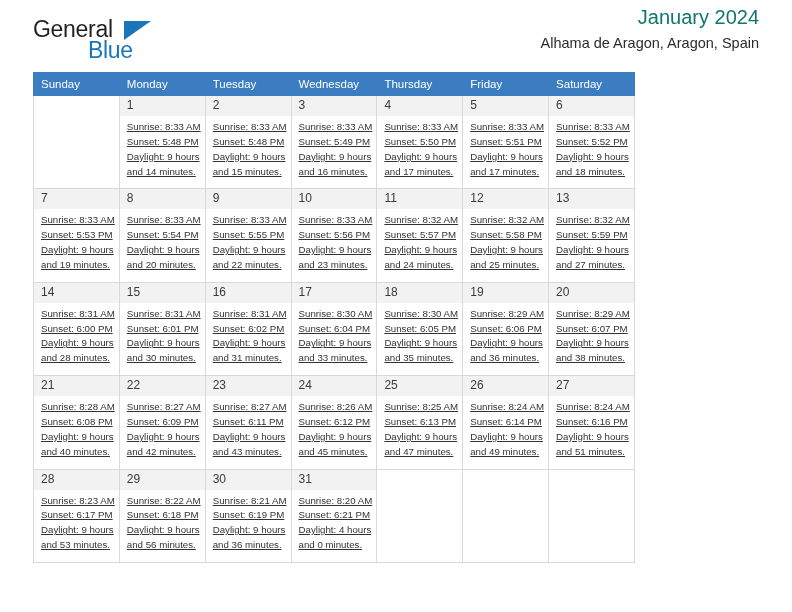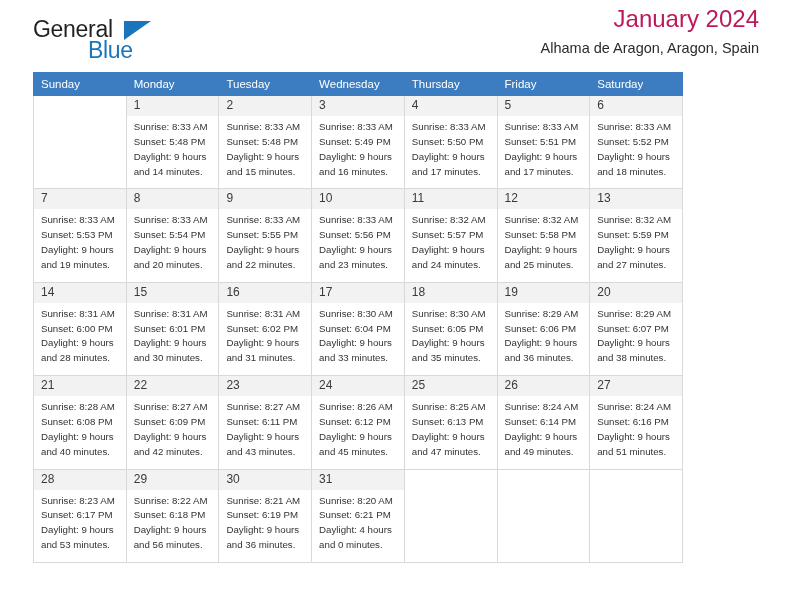--- a/index.html
+++ b/index.html
@@ -62,35 +62,35 @@
     width: 0;
     height: 0;
     border-left: 27px solid #1b75bb;
     border-bottom: 19px solid transparent;
   }
   .title-block {
     text-align: right;
     padding-top: 6px;
   }
   .month-title {
-    font-size: 24px;
-    color: #be185d;
+    font-size: 20px;
+    color: #0f766e;
     line-height: 1.12;
     white-space: nowrap;
   }
   .location {
     font-size: 14.5px;
     color: #2b2b2b;
     margin-top: 7px;
     white-space: nowrap;
   }
 
   
   .calendar {
-    width: 650px;
+    width: 602px;
     border-collapse: collapse;
     table-layout: fixed;
   }
   .calendar th {
     background: #3b7dc0;
     color: #ffffff;
     font-size: 11.5px;
     font-weight: normal;
     text-align: left;
     padding: 5px 0 5px 7px;
@@ -120,20 +120,21 @@
   td.empty .daynum {
     background: #ffffff;
     color: transparent;
   }
   td.empty .info { visibility: hidden; }
   .info {
     font-size: 9.7px;
     color: #333333;
     line-height: 1.53;
     padding: 4px 4px 9px 7px;
+    text-decoration: underline;
   }
   .info div { white-space: nowrap; }
 </style>
 </head>
 <body>
 
 <div class="page">
 
   <div class="header">
 

